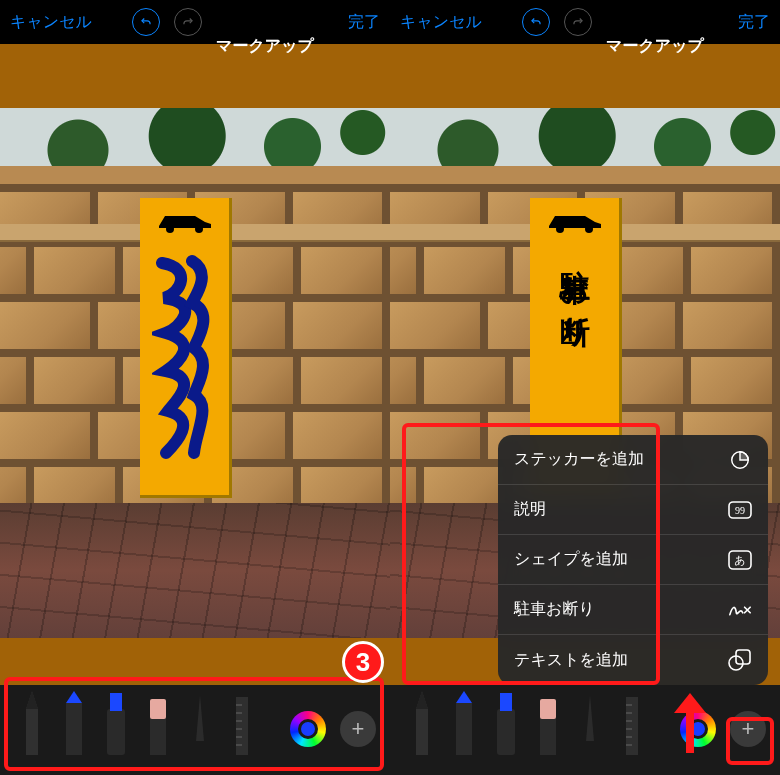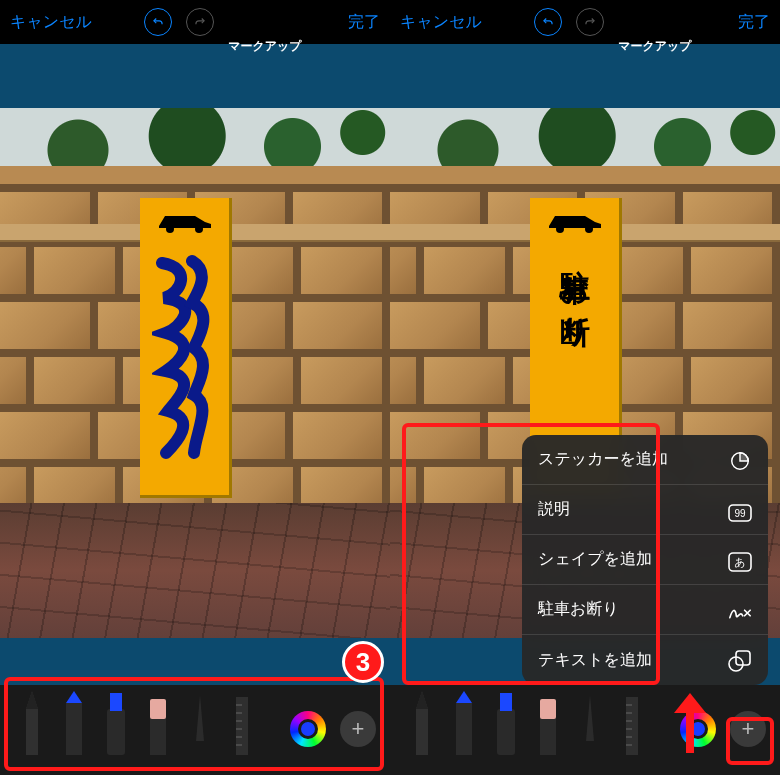--- a/index.html
+++ b/index.html
@@ -8,42 +8,42 @@
     height: 775px;
     background: #000;
     display: flex;
     font-family: -apple-system, "Hiragino Sans", sans-serif;
     overflow: hidden;
   }
   .panel {
     width: 390px;
     height: 775px;
     position: relative;
-    background: #0c4a6e;
+    background: #a16207;
   }
   
   .topbar {
     height: 44px;
     display: flex;
     align-items: center;
     padding: 0 10px;
     color: #0a84ff;
     font-size: 16px;
     background: #000;
   }
   .topbar .center {
     flex: 1;
     display: flex;
     align-items: center;
     justify-content: center;
     gap: 14px;
   }
   .topbar .title {
     color: #fff;
-    font-size: 12px;
+    font-size: 16px;
     font-weight: 600;
     margin-top: 48px;
   }
   .icon-btn {
     width: 28px;
     height: 28px;
     border-radius: 50%;
     border: 1.5px solid #0a84ff;
     display: flex;
     align-items: center;
@@ -226,38 +226,38 @@
     position:absolute;
     pointer-events:none;
     color:#ff1a1a;
   }
 
   
   .menu {
     position:absolute;
     right: 12px;
     bottom: 90px;
-    width: 246px;
+    width: 270px;
     background: rgba(40,40,40,.96);
     border-radius: 14px;
     overflow: hidden;
     backdrop-filter: blur(10px);
   }
   .menu-item {
     height: 50px;
     display: flex;
     align-items: center;
     justify-content: space-between;
     padding: 0 16px;
     color: #fff;
     font-size: 16px;
     border-bottom: 1px solid rgba(255,255,255,.12);
   }
   .menu-item:last-child { border-bottom: none; }
-  .menu-item .micon { width:24px; height:24px; color:#fff; display:flex;align-items:flex-end;justify-content:center; }
+  .menu-item .micon { width:24px; height:24px; color:#fff; display:flex;align-items:center;justify-content:center;font-family:Liberation Serif, serif; }
 </style>
 </head>
 <body>
 
 <div class="panel">
   <div class="topbar">
     <span class="cancel">キャンセル</span>
     <div class="center">
       <span class="icon-btn">
         <svg width="14" height="14" viewBox="0 0 24 24" fill="none" stroke="currentColor" stroke-width="2">

